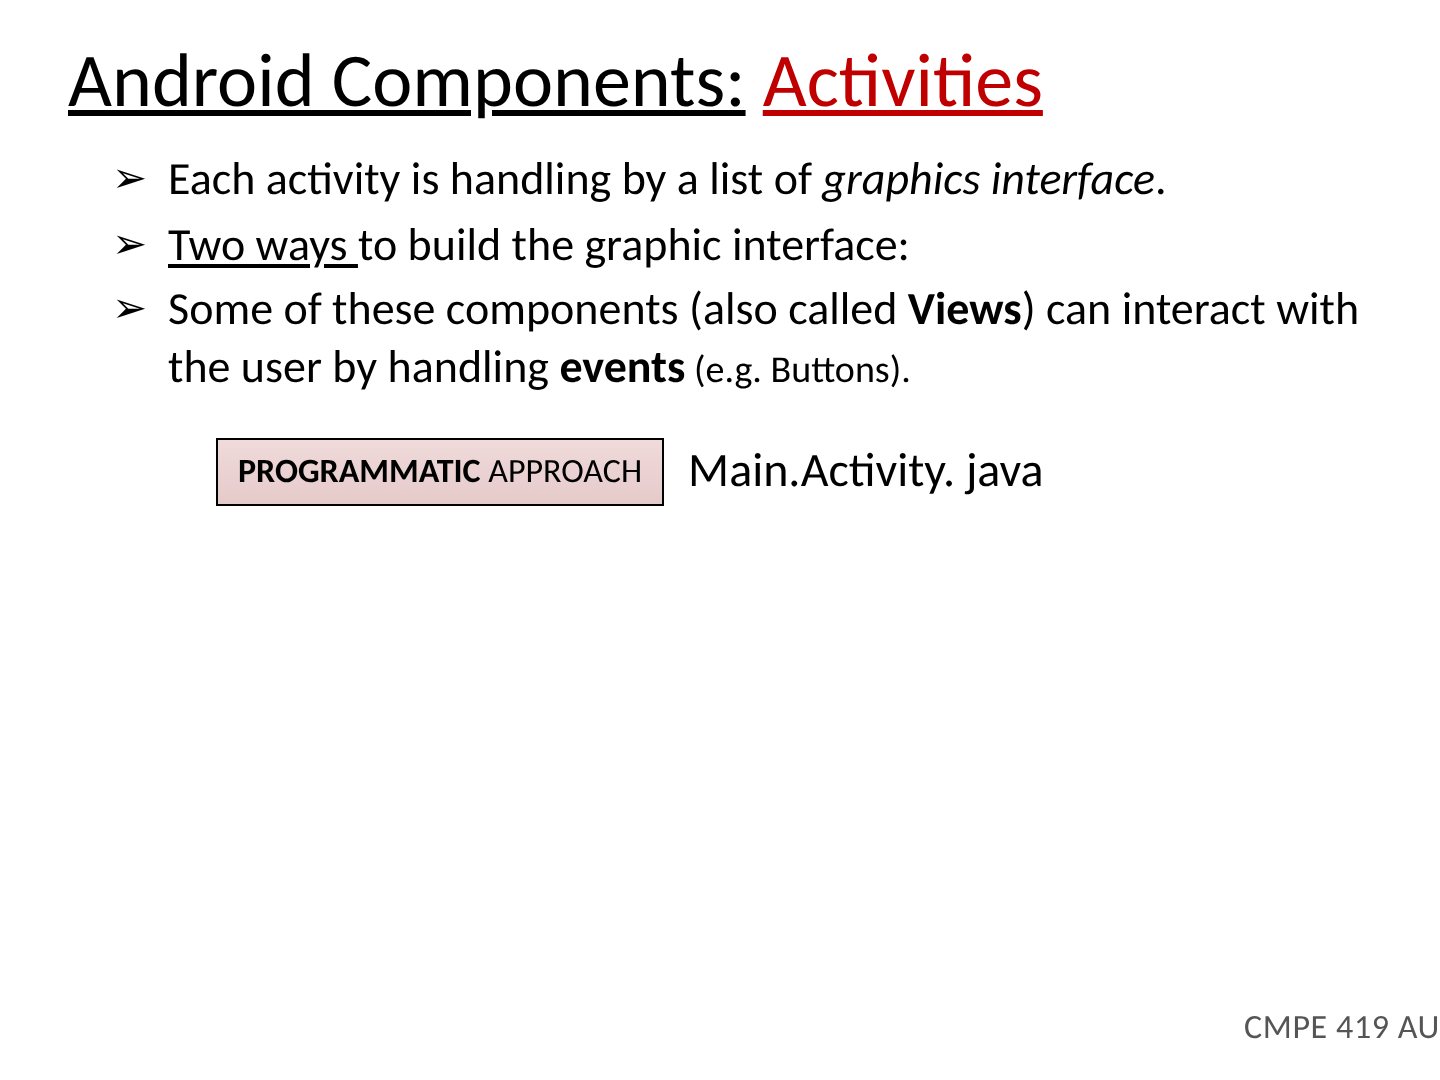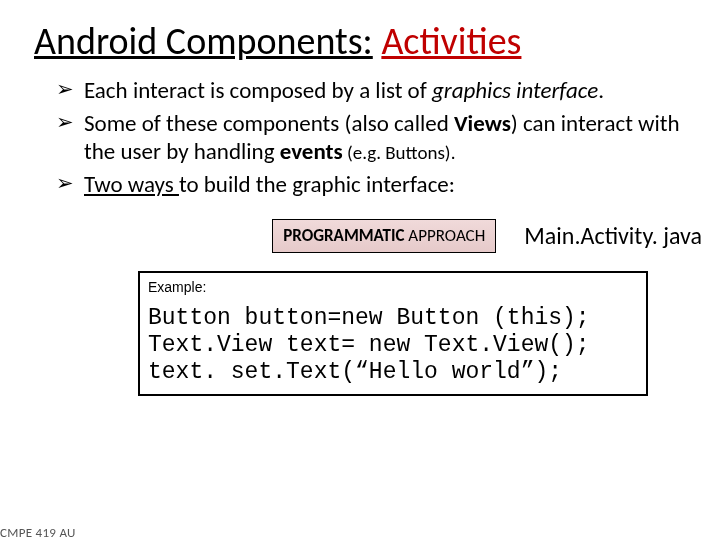--- a/index.html
+++ b/index.html
@@ -46,22 +46,21 @@
     font-size: 21px;
   }
   .italic { font-style: italic; }
   .bold { font-weight: 700; }
   .small { font-size: 19px; }
   .twoways { text-decoration: underline; }
   .row-approach {
     display: flex;
     align-items: center;
     margin: 20px 0 0 74px;
-    gap: 28px;
-    justify-content: flex-end;
+    gap: 12px;
   }
   .badge {
     border: 1.5px solid #000;
     background: linear-gradient(#f0dada, #e6caca);
     font-size: 17px;
     padding: 5px 10px 6px 10px;
     white-space: nowrap;
   }
   .badge .bold { font-weight: 700; }
   .filelabel {
@@ -80,60 +79,54 @@
     margin-bottom: 10px;
   }
   .code {
     font-family: "Courier New", Courier, monospace;
     font-size: 23px;
     line-height: 1.18;
     white-space: pre;
   }
   .footer {
     position: absolute;
-    bottom: 0;
+    bottom: 16px;
     left: 0;
     width: 100%;
-    text-align: left;
-    font-size: 13px;
+    text-align: right;
+    font-size: 17px;
     color: #555;
     letter-spacing: 0.3px;
   }
 </style>
 </head>
 <body>
 
 <div class="slide">
 
   <h1 class="title">
     <span class="u1">Android Components:</span>
     <span> </span><span class="u2">Activities</span>
   </h1>
 
   <ul class="bullets">
     <li>
-      <span>Each interact is composed by a list of </span><span class="italic">graphics interface</span><span>.</span>
+      <span>Each activity is handling by a list of </span><span class="italic">graphics interface</span><span>.</span>
+    </li>
+    <li>
+      <span class="twoways">Two ways </span><span>to build the graphic interface:</span>
     </li>
     <li>
       <span>Some of these components (also called </span><span class="bold">Views</span><span>) can interact with the user by handling </span><span class="bold">events</span><span class="small"> (e.g. Buttons).</span>
-    </li>
-    <li>
-      <span class="twoways">Two ways </span><span>to build the graphic interface:</span>
     </li>
   </ul>
 
   <div class="row-approach">
     <div class="badge">
       <span class="bold">PROGRAMMATIC</span><span> APPROACH</span>
     </div>
     <div class="filelabel">Main.Activity. java</div>
   </div>
 
-  <div class="example-box">
-    <div class="example-label">Example:</div>
-    <div class="code">Button button=new Button (this);
-Text.View text= new Text.View();
-text. set.Text(“Hello world”);</div>
-  </div>
 
   <div class="footer">CMPE 419 AU</div>
 
 </div>
 
 </body></html>

